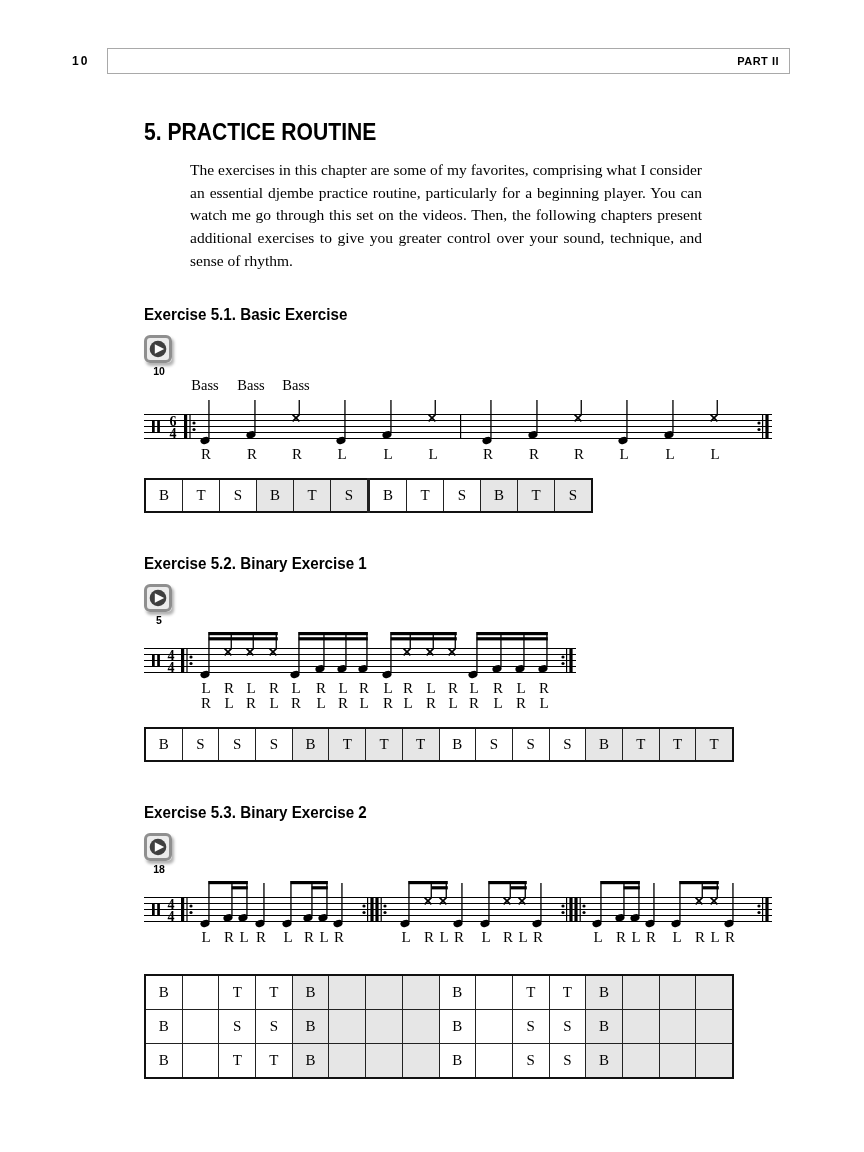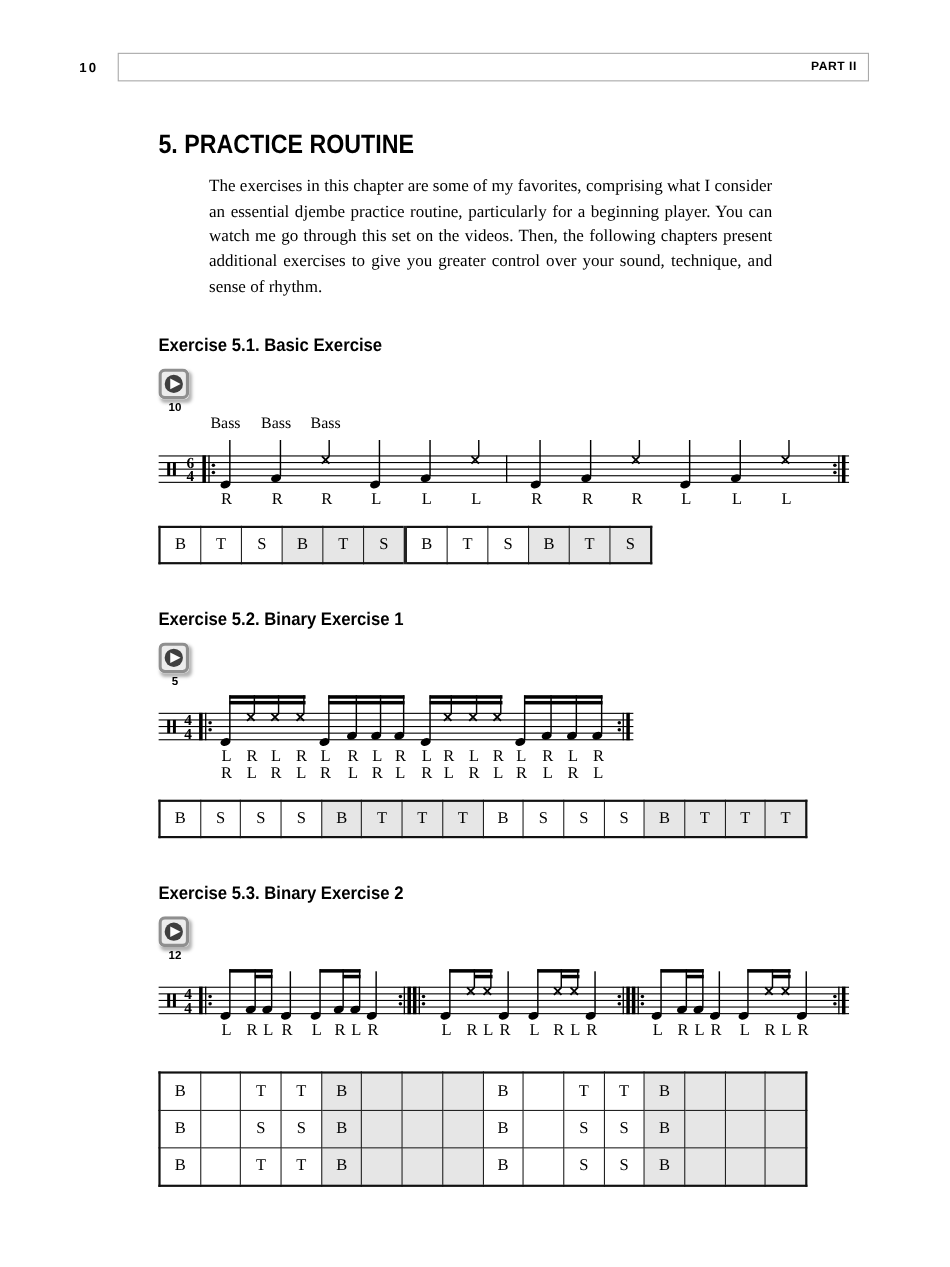--- a/index.html
+++ b/index.html
@@ -281,21 +281,21 @@
     <section class="exercise">
       <h3>Exercise 5.3. Binary Exercise 2</h3>
       <div class="video">
         <div class="play-icon">
           <svg width="28" height="28" viewBox="0 0 28 28">
             <rect x="1.5" y="1.5" width="25" height="25" rx="4.5" fill="#ececec" stroke="#8f8f8f" stroke-width="3"></rect>
             <circle cx="14" cy="14" r="8.3" fill="#3f3f3f"></circle>
             <path d="M10.8 9.2 L20.2 14 L10.8 18.8 Z" fill="#fdfdfd"></path>
           </svg>
         </div>
-        <div class="video-num">12</div>
+        <div class="video-num">18</div>
       </div>
       <div class="staff"><svg width="628" height="56" viewBox="0 0 628 56">
             <rect x="0" y="20" width="628" height="1"></rect>
             <rect x="0" y="26" width="628" height="1"></rect>
             <rect x="0" y="32" width="628" height="1"></rect>
             <rect x="0" y="38" width="628" height="1"></rect>
             <rect x="0" y="44" width="628" height="1"></rect>
             <rect x="8" y="26.5" width="2.7" height="12"></rect>
             <rect x="13.2" y="26.5" width="2.7" height="12"></rect>
             <text x="27" y="31.5" class="ts">4</text>

